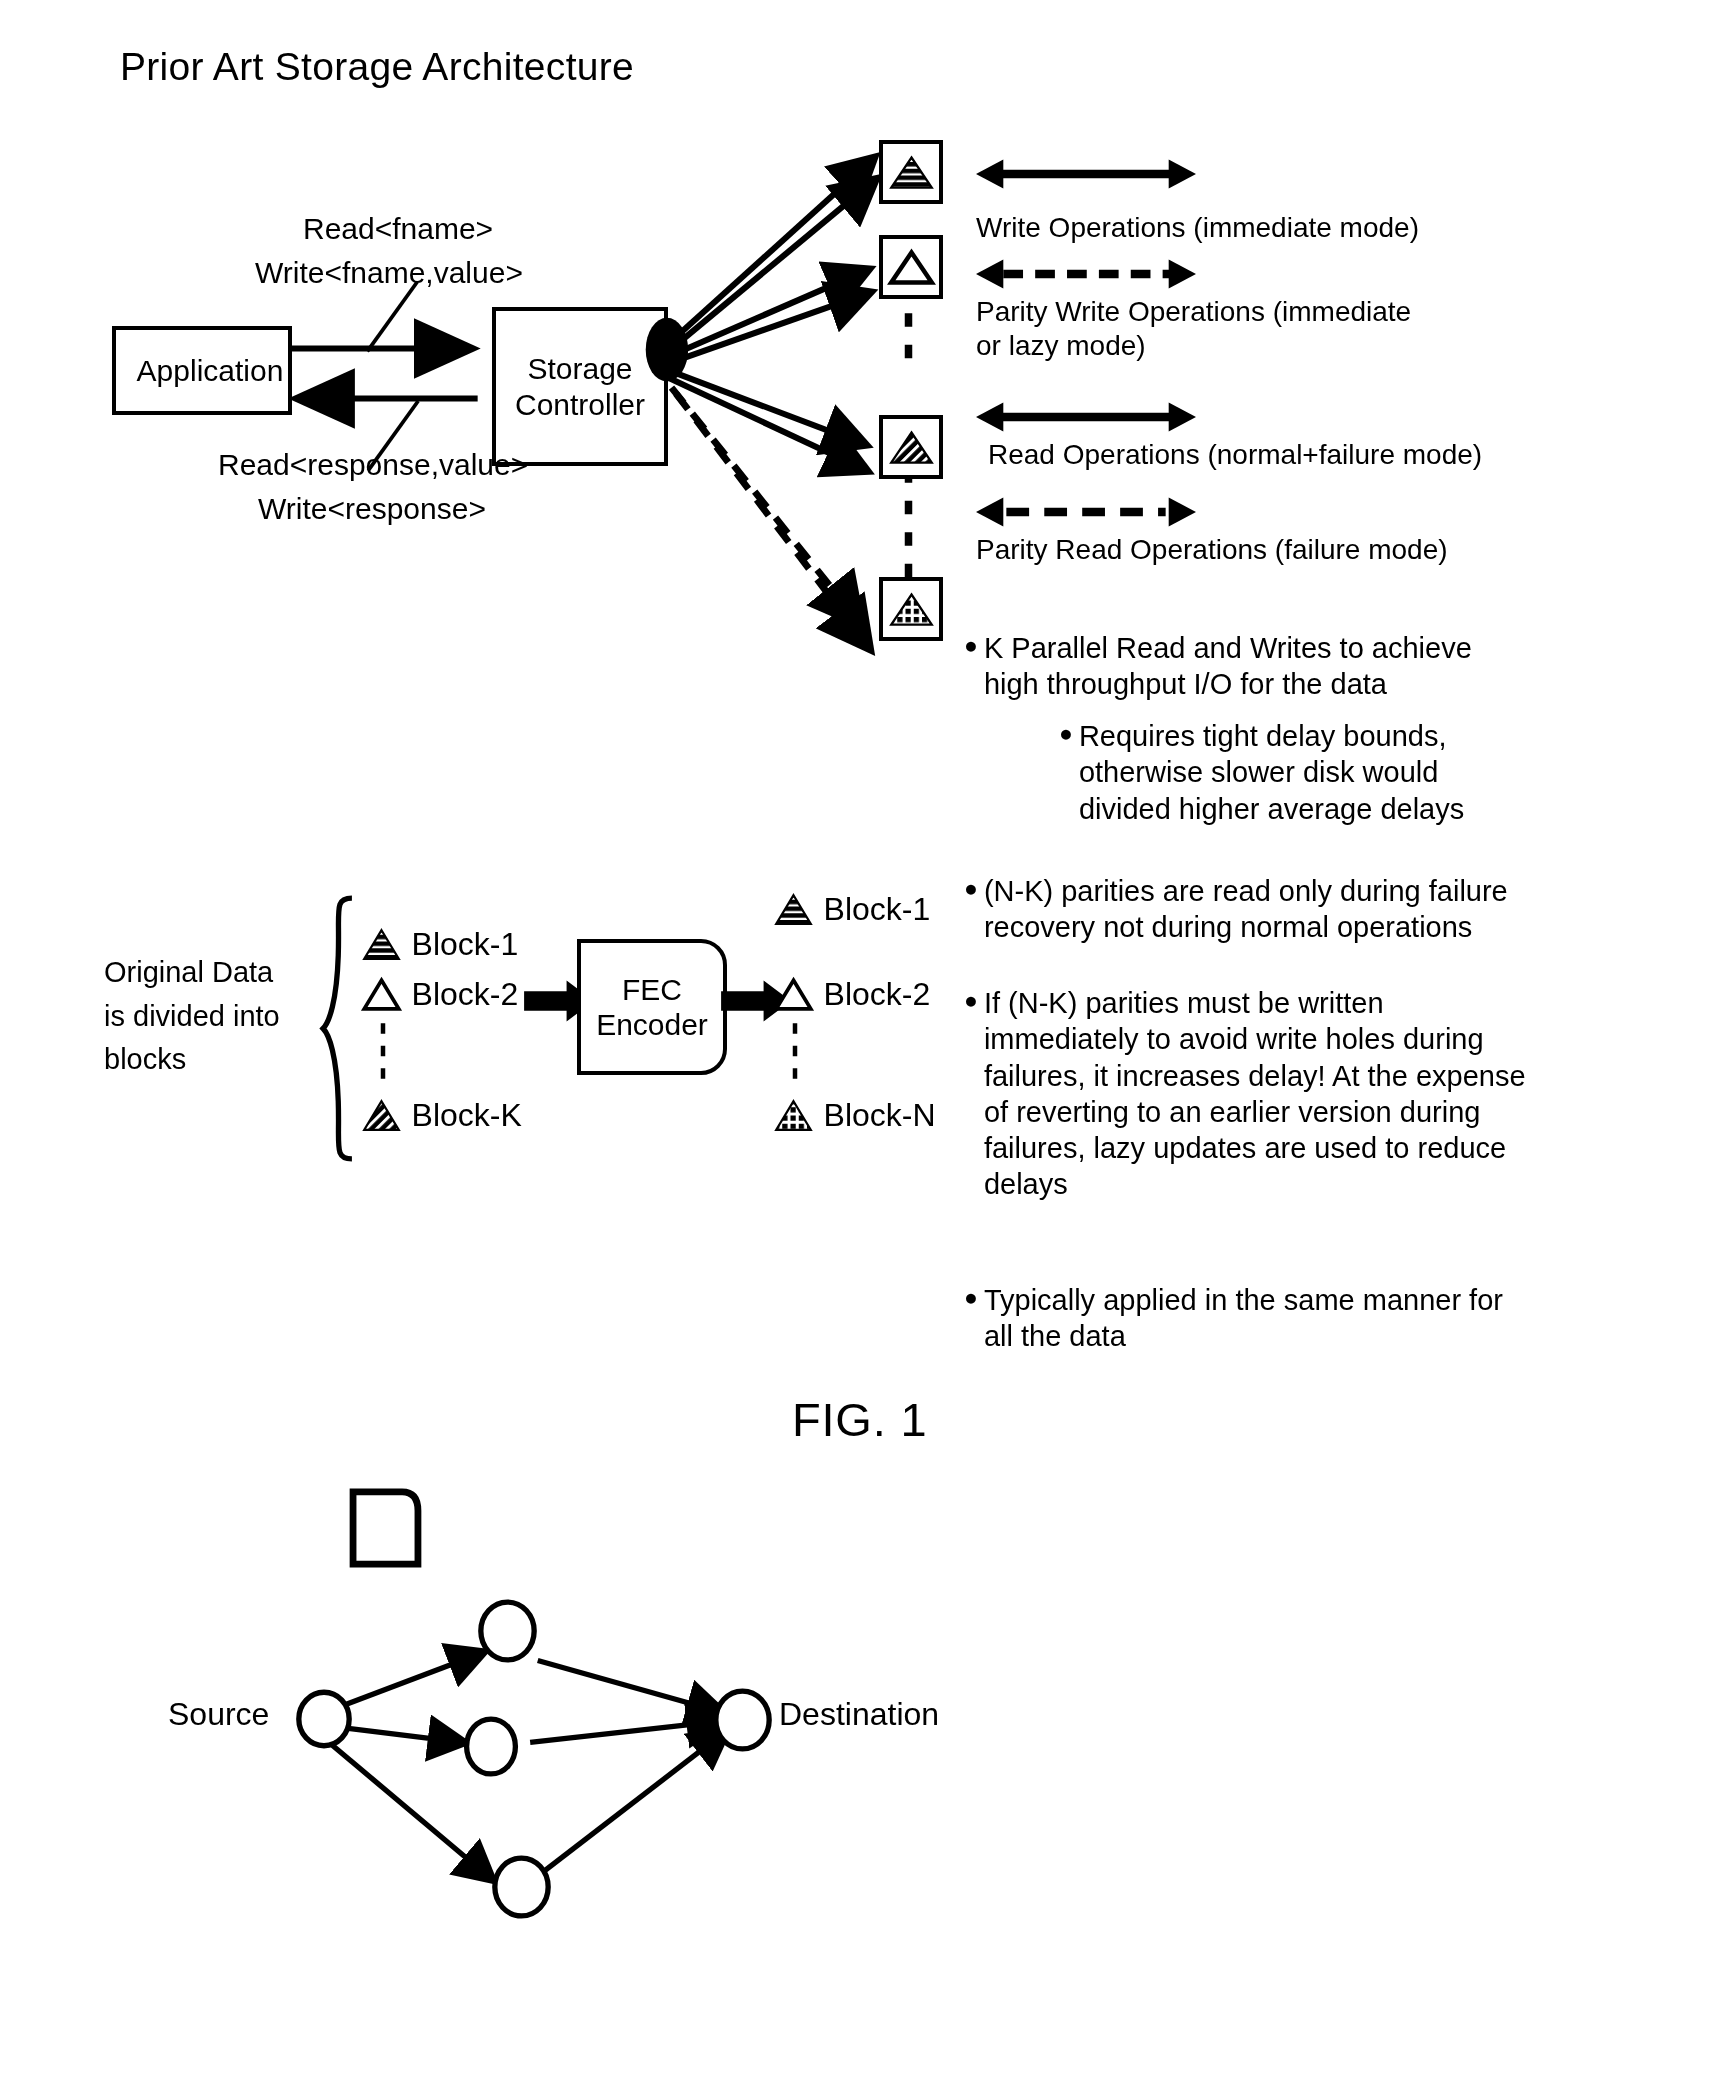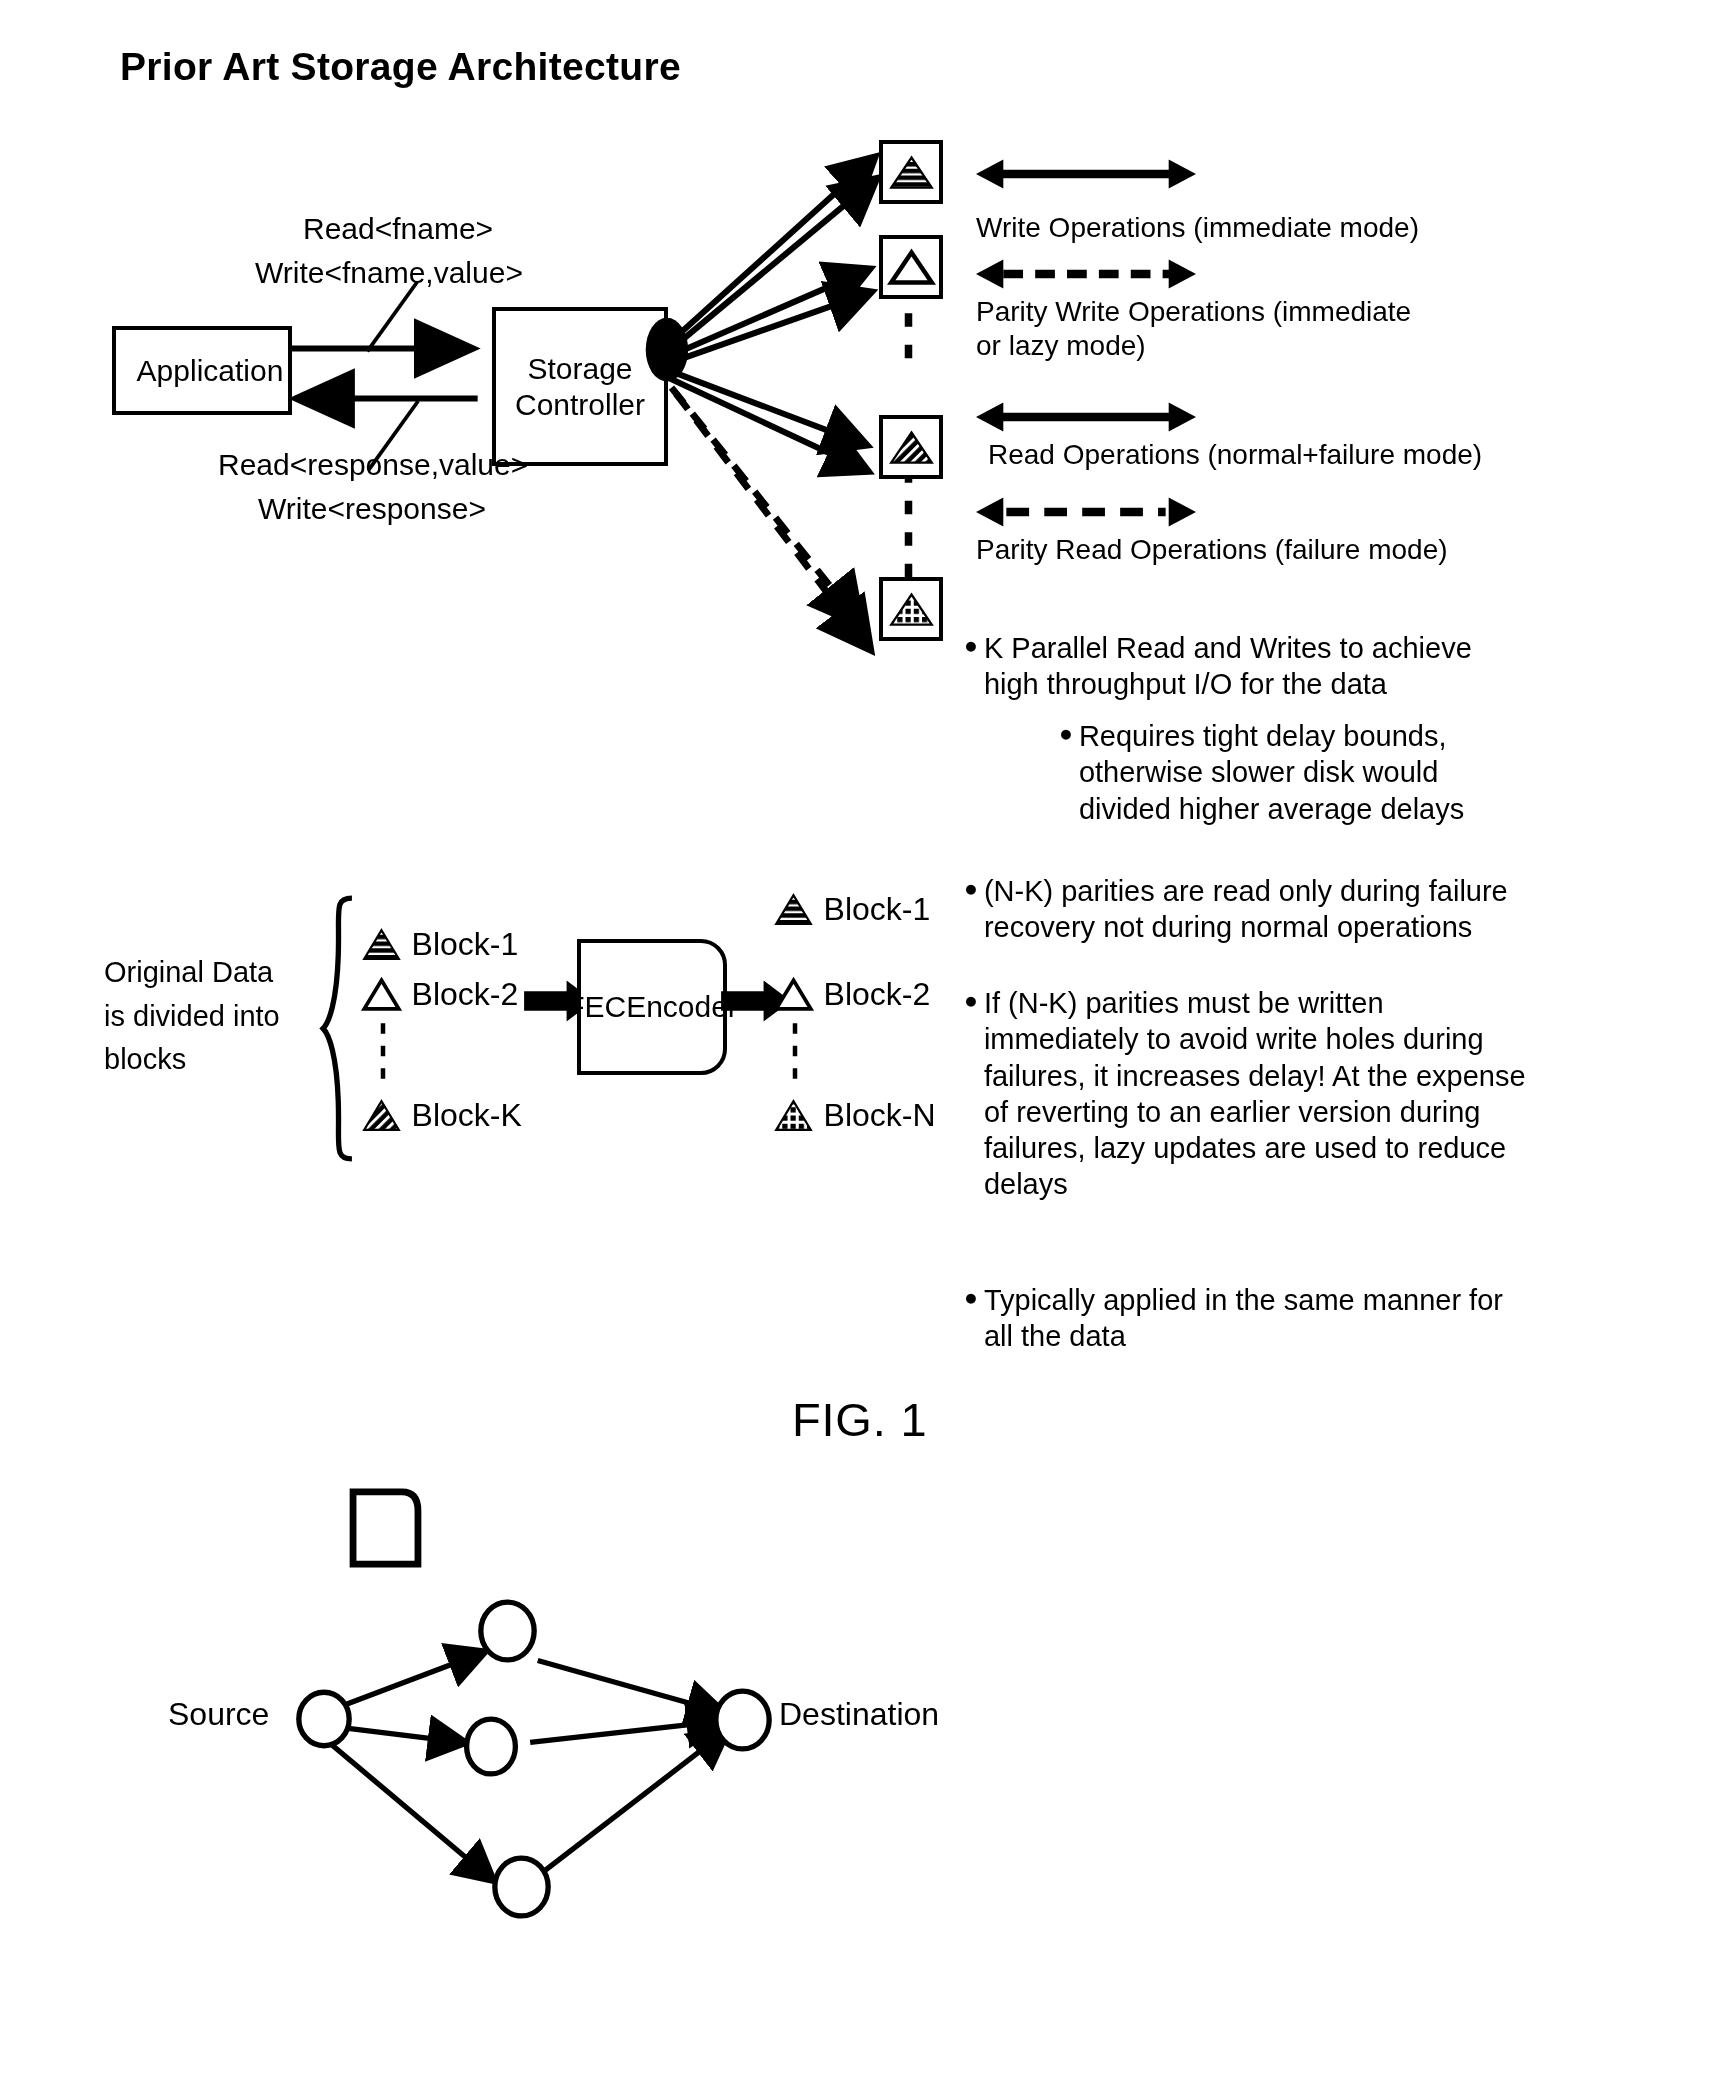--- a/index.html
+++ b/index.html
@@ -7,21 +7,21 @@
   body{
     width:1732px;height:2097px;position:relative;overflow:hidden;
     font-family:"Liberation Sans","DejaVu Sans",sans-serif;
     color:#000000;
   }
   .abs{position:absolute;}
   .txt{white-space:pre;line-height:1.18;}
 
   
   #page-title{
-    left:120px;top:44px;font-size:39px;font-weight:bold;letter-spacing:0.3px;
+    left:120px;top:44px;font-size:39px;font-weight:normal;letter-spacing:0.3px;
   }
 
   
   .hardbox{
     border:4.5px solid #000;background:#fff;box-sizing:border-box;
     display:flex;align-items:center;justify-content:center;text-align:center;
   }
   .fig-label{font-size:47px;letter-spacing:0.8px;}
 
   
@@ -217,21 +217,21 @@
     <svg width="39" height="33" viewBox="0 0 52 44">
       <polygon points="26,3 49,41 3,41" fill="url(#p-d)" stroke="#000" stroke-width="3"></polygon>
     </svg>
     <span class="txt" style="font-size:32px;margin-left:10.6px;">Block-K</span>
   </div>
 
   <svg class="abs" style="left:524px;top:979px;width:70px;height:44px;" viewBox="0 0 92 58" width="70" height="44">
     <polygon points="0,16 56,16 56,2 92,29 56,56 56,42 0,42" fill="#000"></polygon>
   </svg>
 
-  <div class="abs hardbox" style="left:577px;top:939px;width:150px;height:136px;border-radius:0 26px 26px 0;flex-direction:row;font-size:30px;line-height:1.35;">
+  <div class="abs hardbox" style="left:577px;top:939px;width:150px;height:136px;border-radius:0 26px 26px 0;flex-direction:column;font-size:30px;line-height:1.35;">
     <span class="txt">FEC</span>
     <span class="txt">Encoder</span>
   </div>
 
   <svg class="abs" style="left:721px;top:979px;width:70px;height:44px;" viewBox="0 0 92 58" width="70" height="44">
     <polygon points="0,16 56,16 56,2 92,29 56,56 56,42 0,42" fill="#000"></polygon>
   </svg>
 
   <div class="abs" style="left:774px;top:891px;display:flex;align-items:center;">
     <svg width="39" height="33" viewBox="0 0 52 44">

